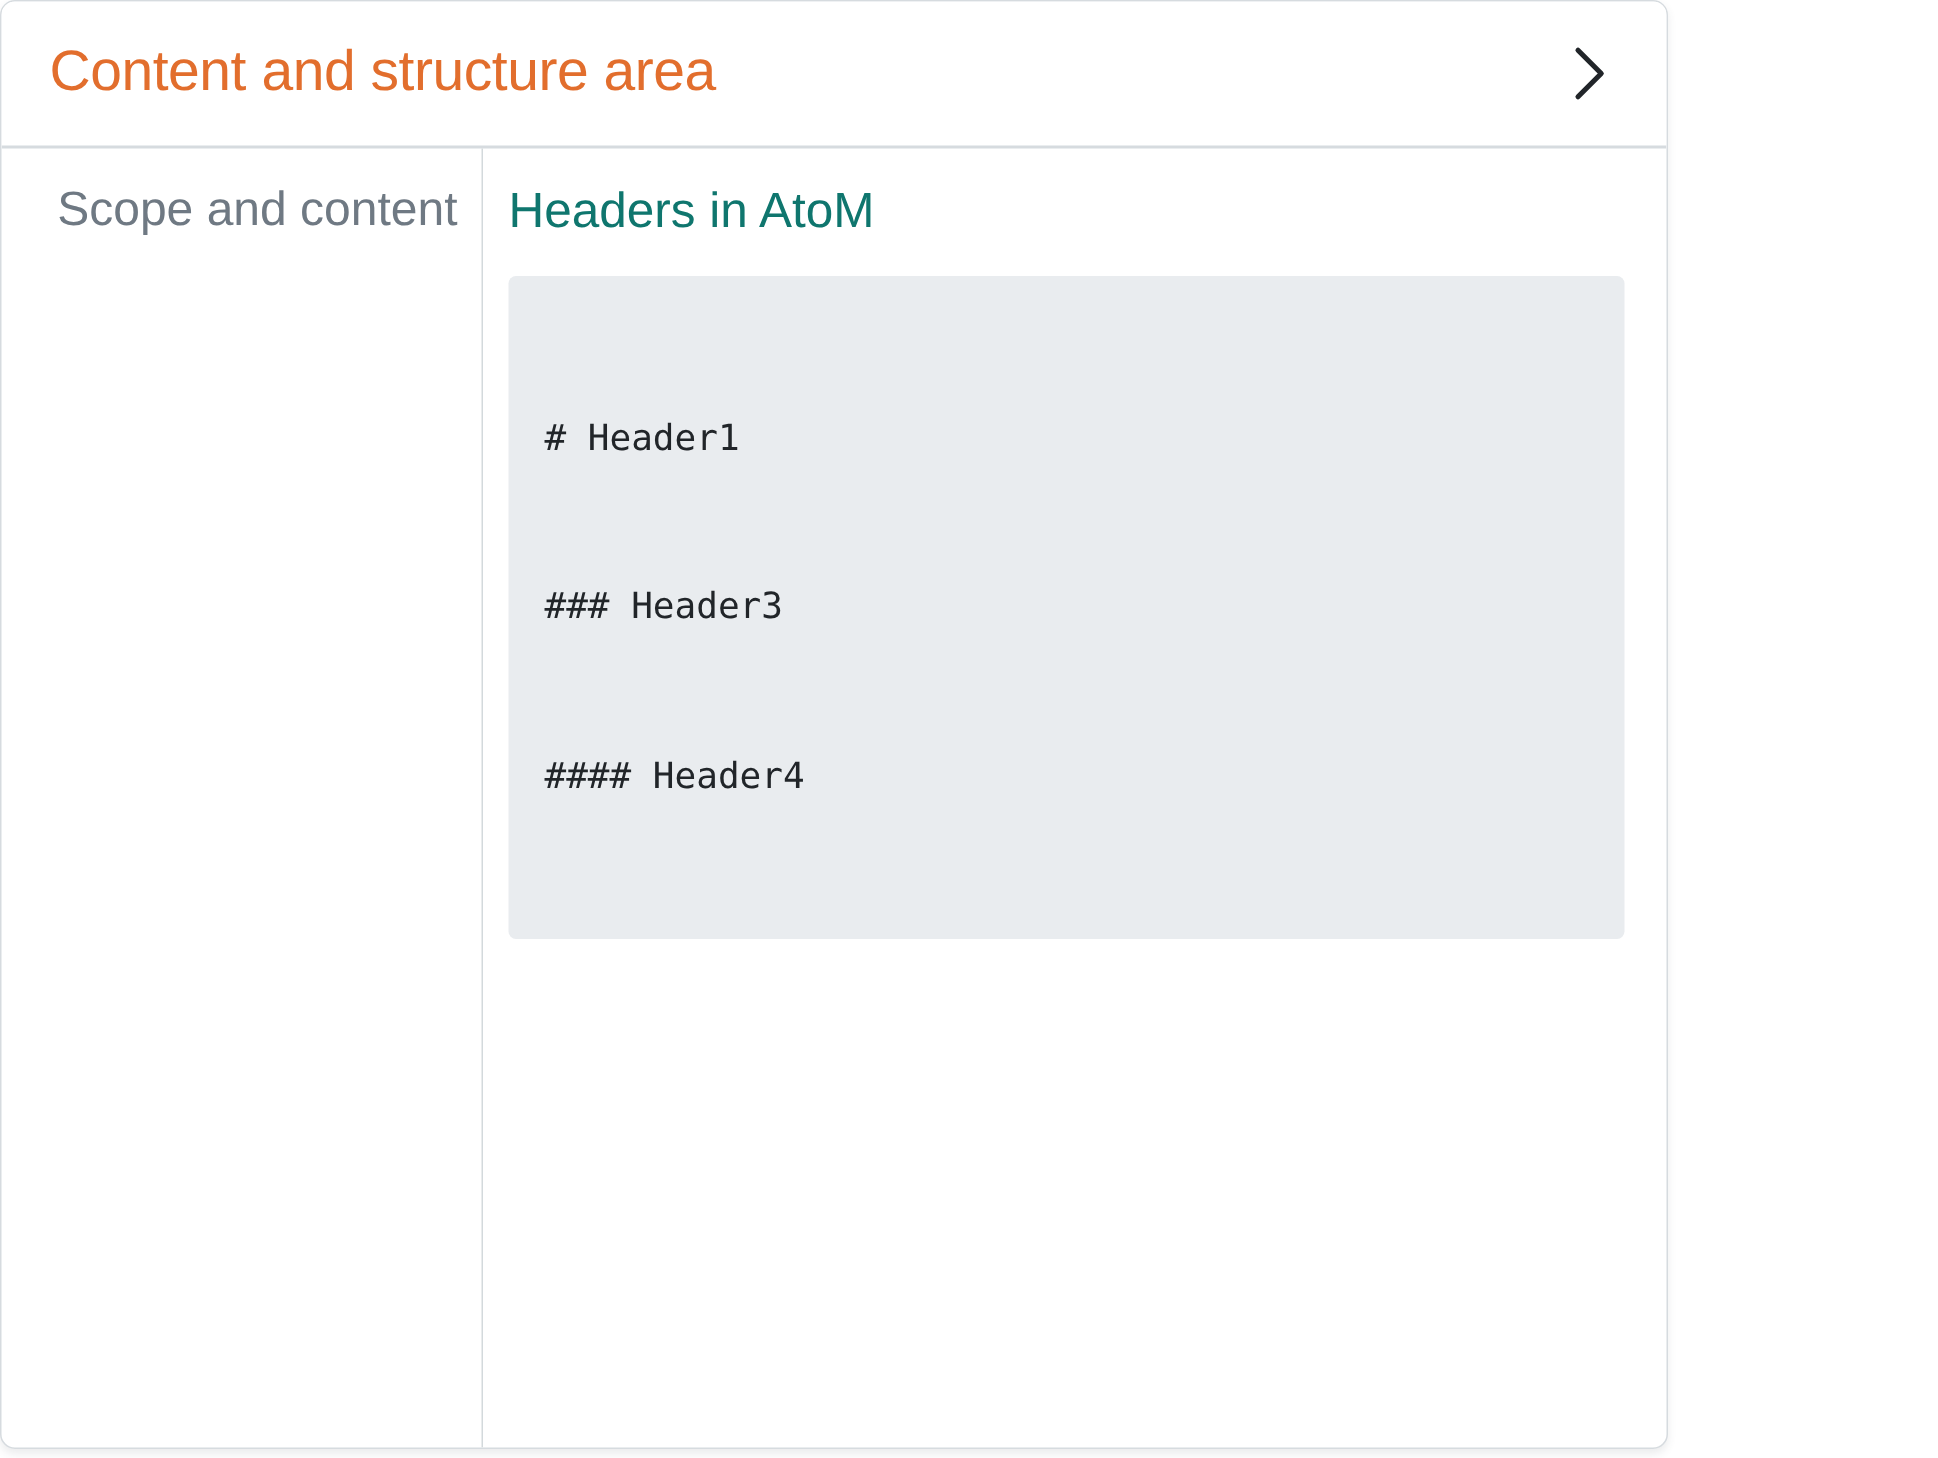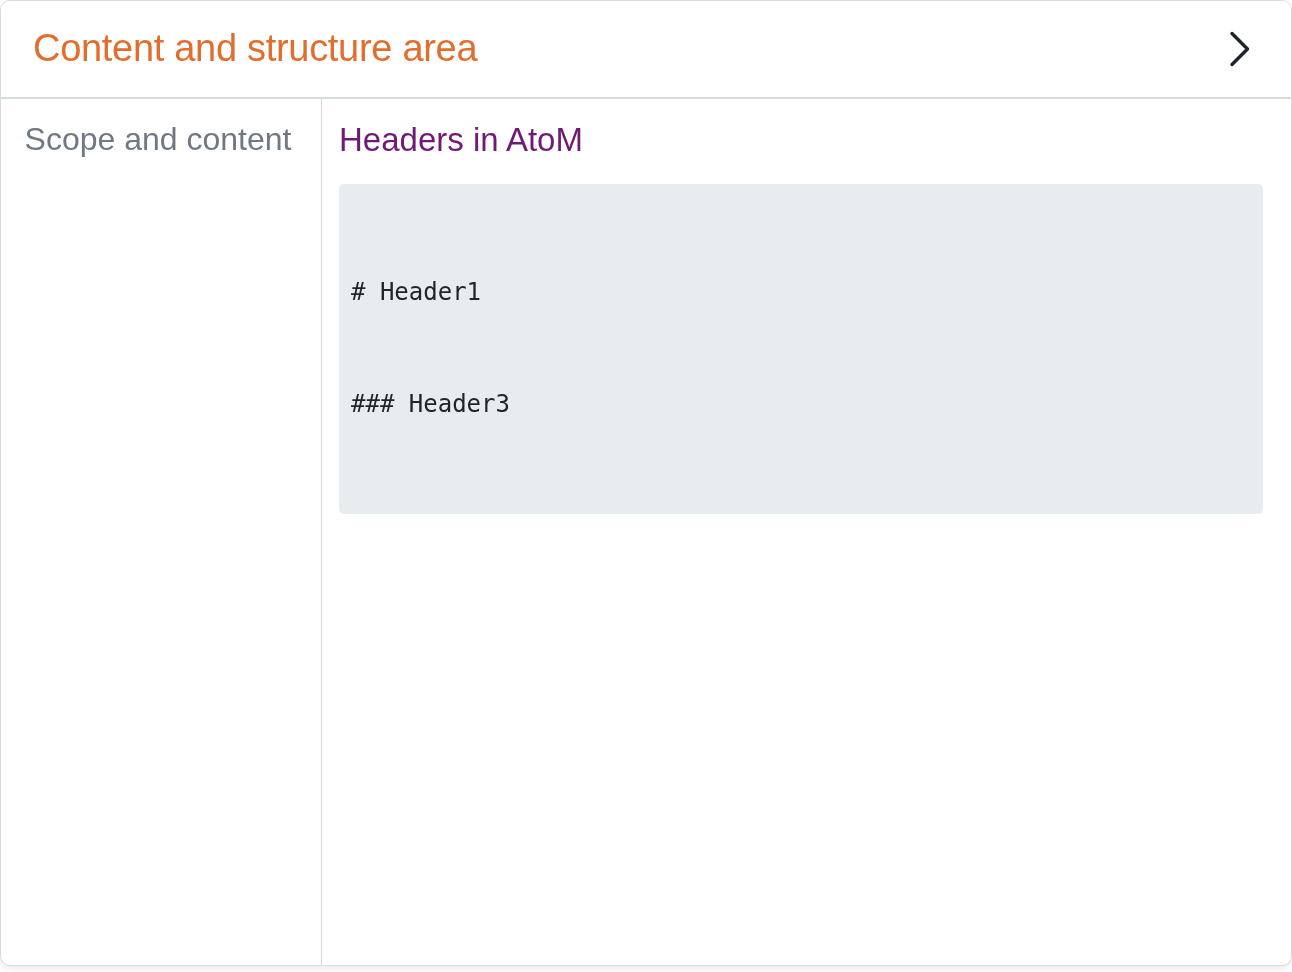--- a/index.html
+++ b/index.html
@@ -5,21 +5,21 @@
   * { box-sizing: border-box; }
   html, body {
     margin: 0; padding: 0;
     width: 1292px; height: 972px;
     background: #ffffff;
     font-family: "Liberation Sans", sans-serif;
     color: #24282d;
     overflow: hidden;
   }
   .card {
-    width: 1292px; height: 966px;
+    width: 1112px; height: 966px;
     background: #fff;
     border: 1px solid var(--border, #d6dbdf);
     border-radius: 10px;
     box-shadow: 0 3px 6px rgba(60,70,80,0.10);
     display: flex;
     flex-direction: column;
     overflow: hidden;
   }
   .card-header {
     flex: 0 0 98px;
@@ -45,45 +45,45 @@
     flex: 1 1 auto;
     display: flex;
     align-items: stretch;
     min-height: 0;
   }
   .label-col {
     width: 321px;
     flex: 0 0 321px;
     border-right: 1px solid #d3d9dc;
     padding: 20px 16px 0 10px;
-    text-align: center;
+    text-align: right;
   }
   .field-label {
     font-size: 32px;
     font-weight: 400;
     line-height: 1.3;
     color: var(--muted, #6f7983);
   }
   .value-col {
     flex: 1 1 auto;
     padding: 20px 16px 0 17px;
     min-width: 0;
   }
   .intro {
     margin: 0 0 22px 0;
     font-size: 33px;
     line-height: 1.3;
     font-weight: 400;
-    color: #701a75;
+    color: #0f766e;
   }
   .code-block {
     margin: 0 12px 32px 0;
     background: var(--code-bg, #e9ecef);
     border-radius: 5px;
-    padding: 15px 12px;
+    padding: 15px 24px;
     font-family: "DejaVu Sans Mono", monospace;
     font-size: 24px;
     line-height: 37.5px;
     color: #212529;
     white-space: pre;
   }
 </style>
 </head>
 <body>
 
@@ -104,17 +104,18 @@
       <span class="field-label">Scope and content</span>
     </div>
 
     <div class="value-col">
 
       <p class="intro">Headers in AtoM</p>
 
       <div class="code-block">
         <div class="code-line"># Header1</div>
         <div class="code-line">### Header3</div>
+        <div class="code-line">#### Header4</div>
       </div>
 
     </div>
   </div>
 </div>
 
 </body></html>

